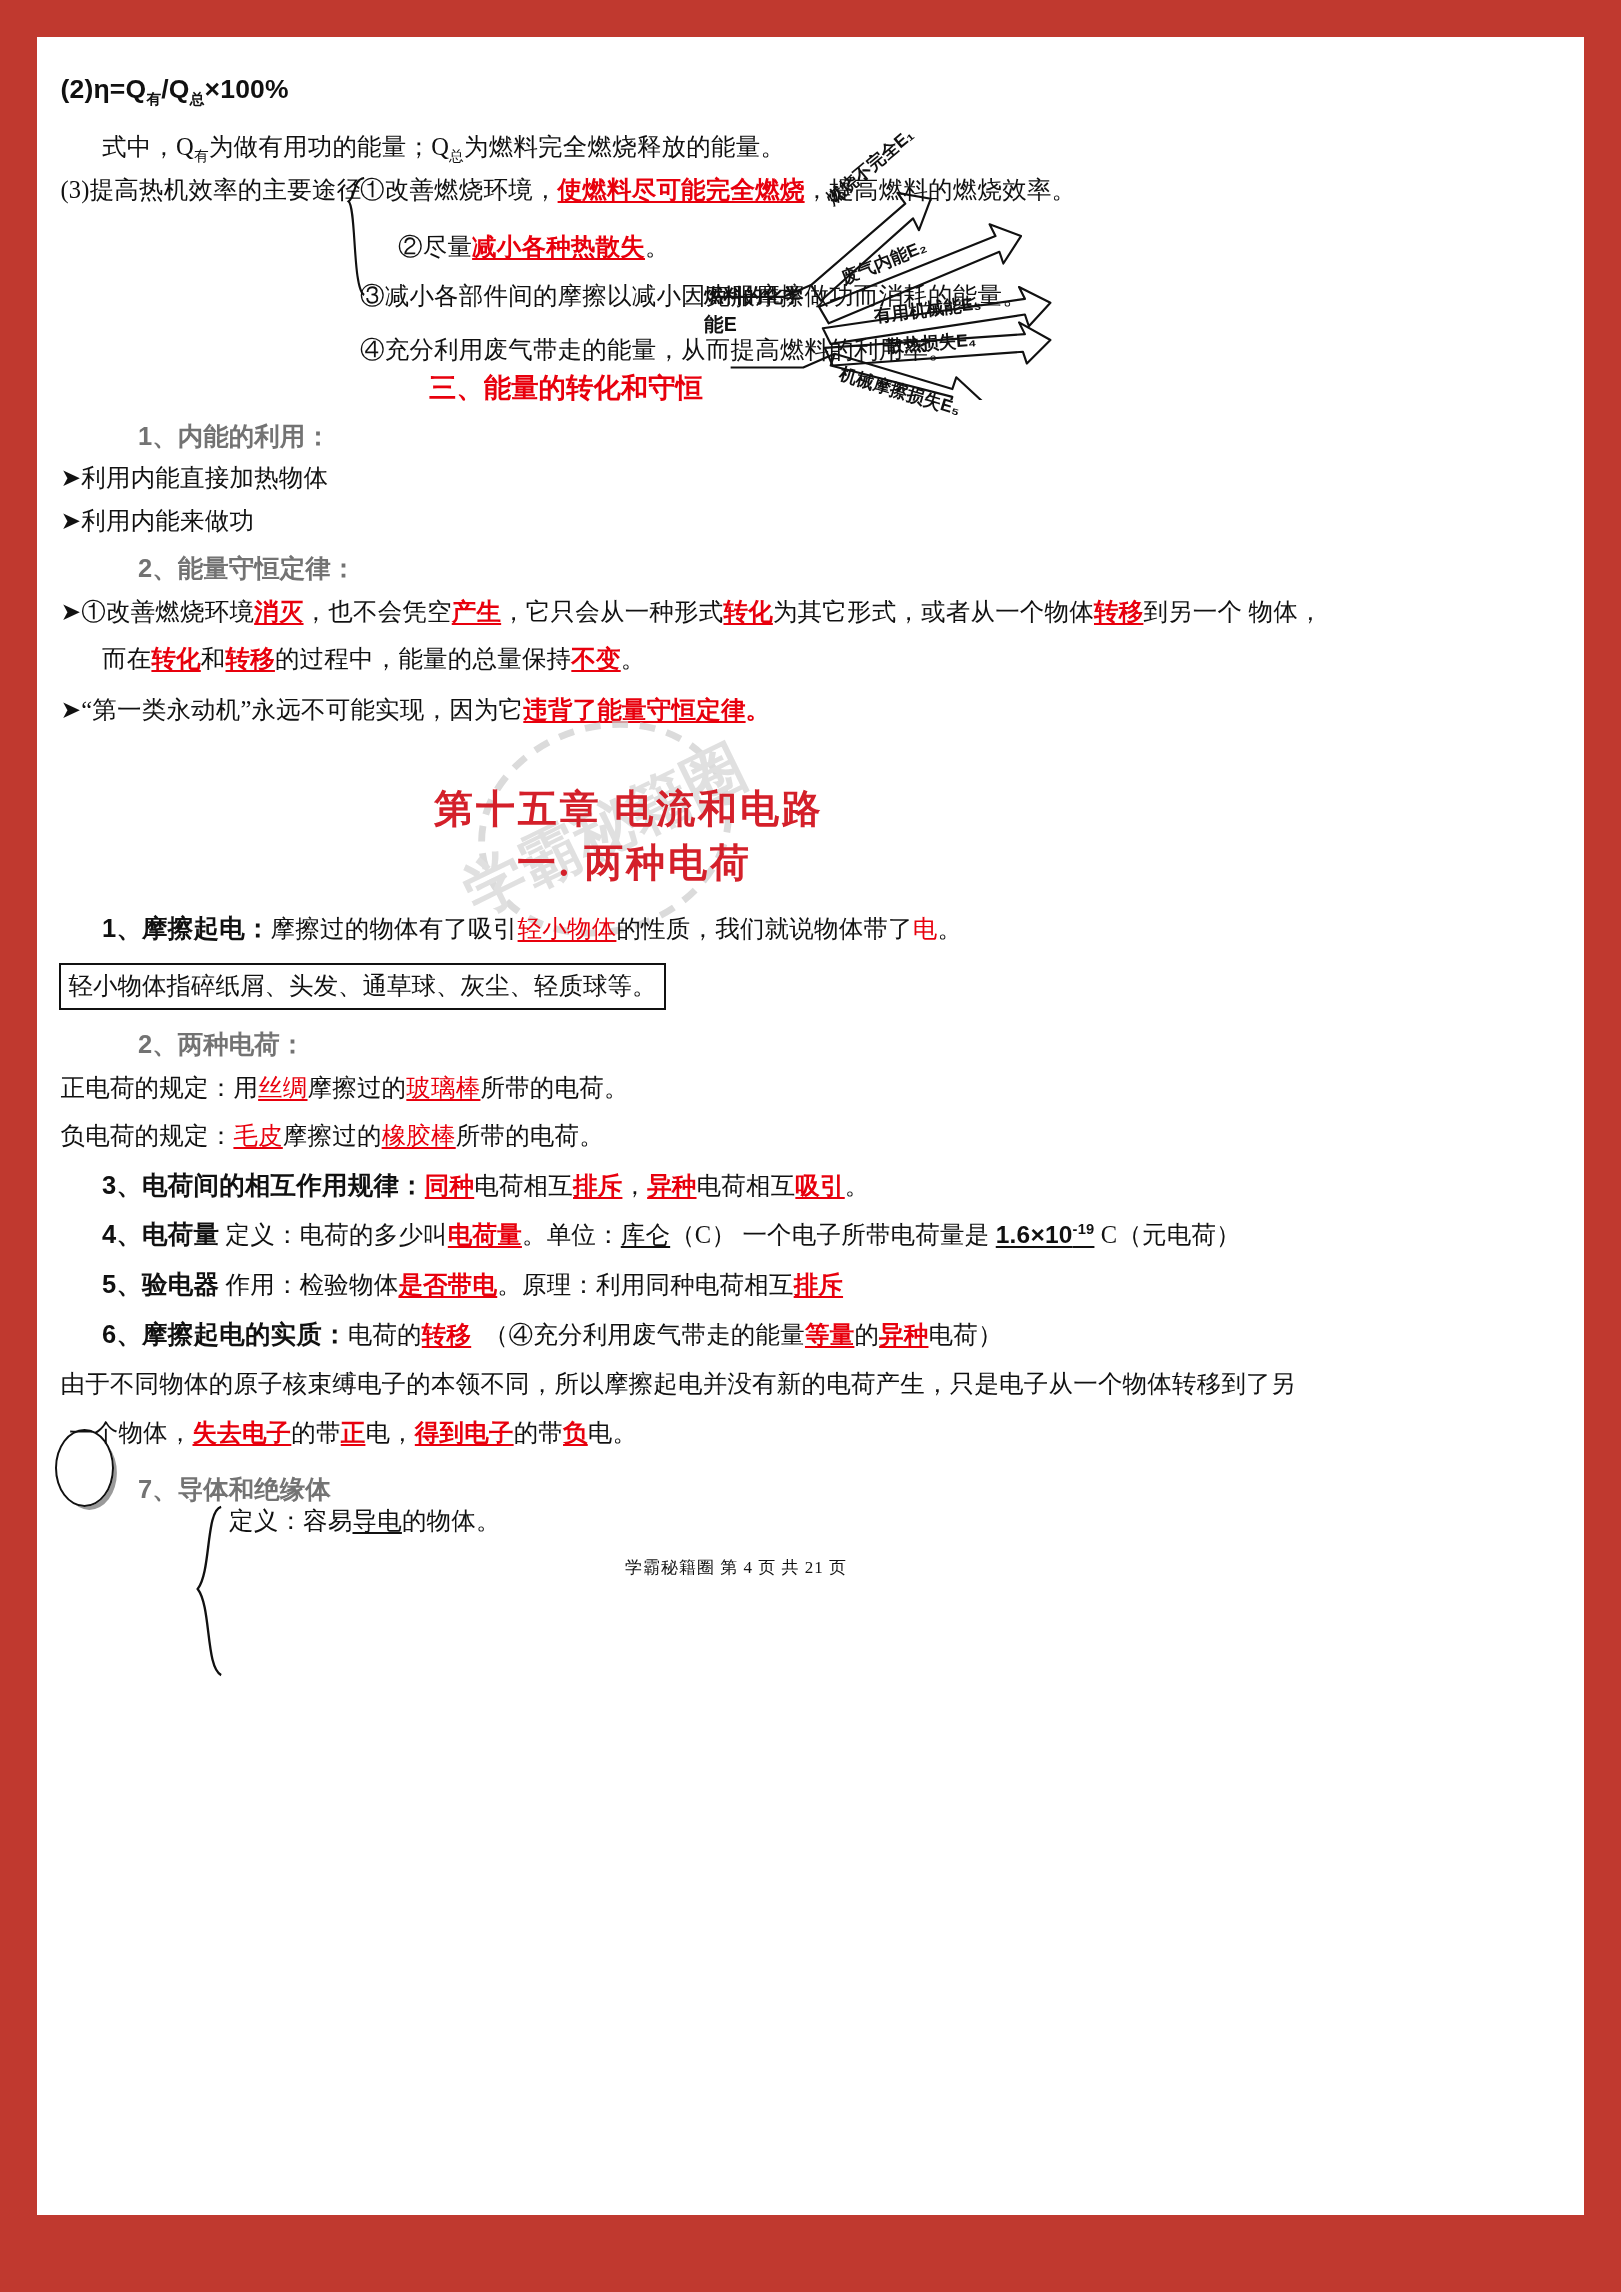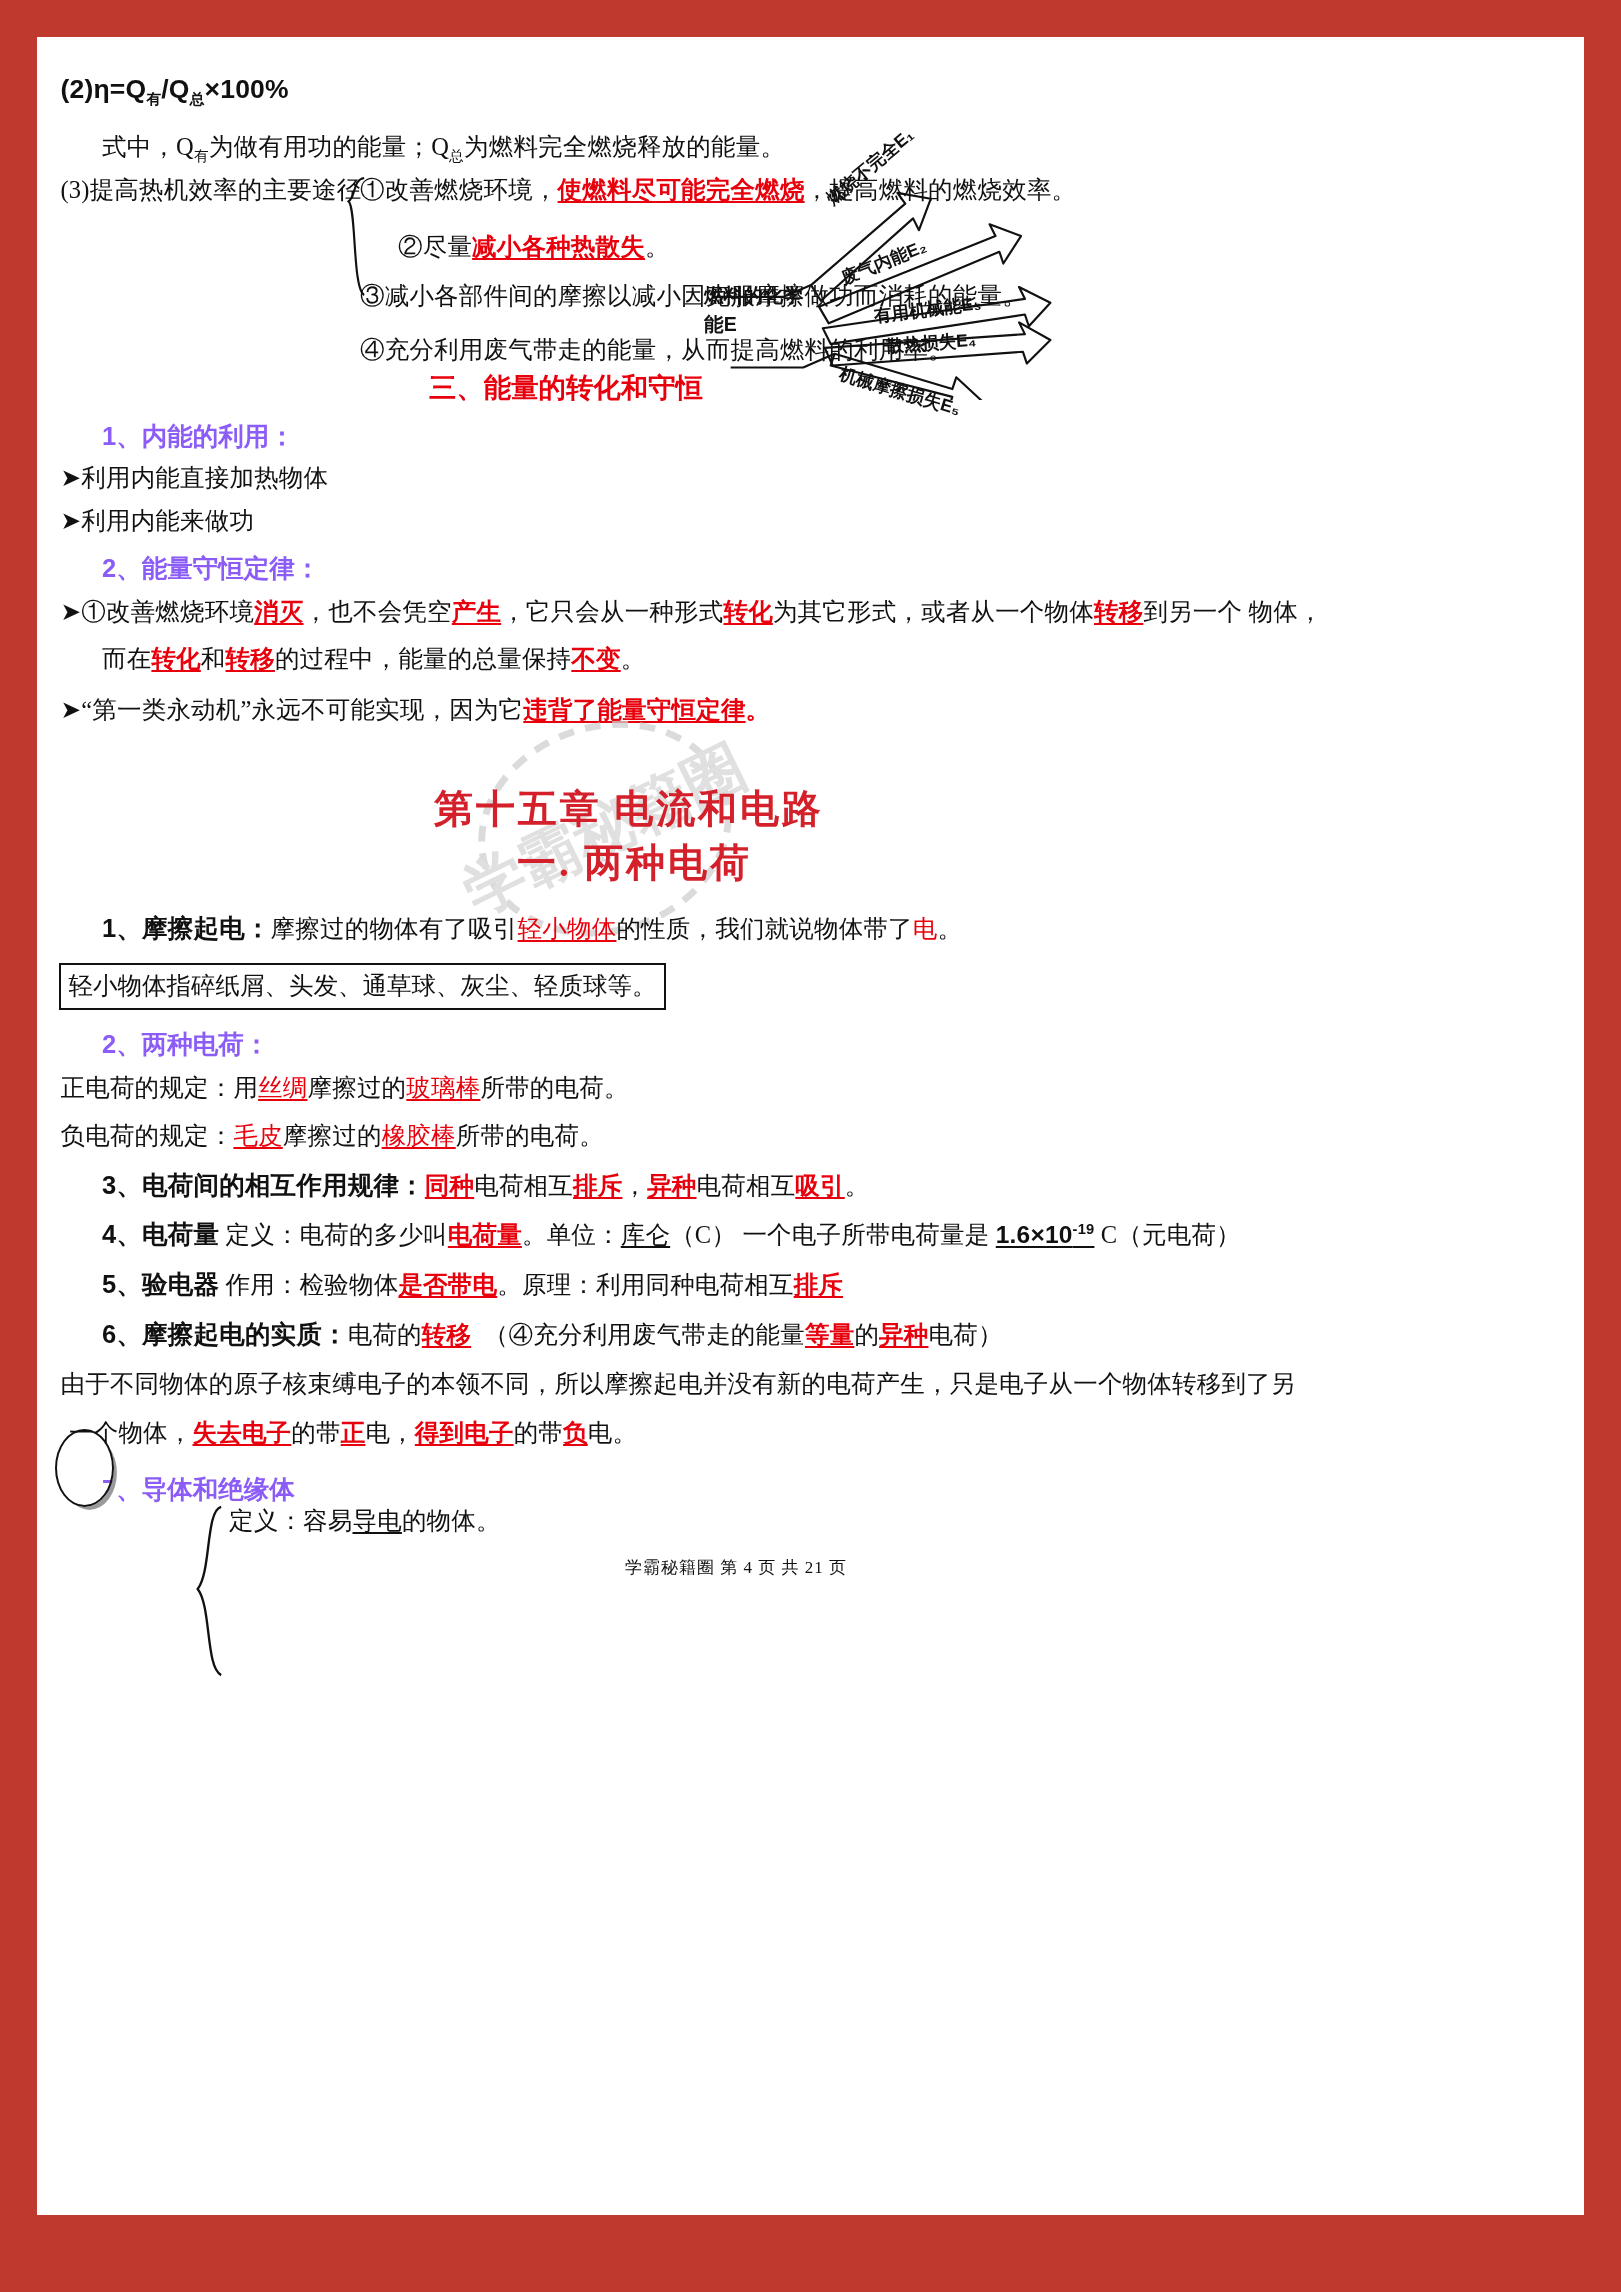--- a/index.html
+++ b/index.html
@@ -58,22 +58,23 @@
     font-size:39px;
     letter-spacing:2.9px;
     white-space:nowrap;
     font-family:"Liberation Serif","DejaVu Serif",serif;
   }
   .num-head{
     position:absolute;
     font-family:"Liberation Sans","DejaVu Sans",sans-serif;
     font-weight:bold;
     font-size:25.5px;
-    color:#8b5cf6;
-    white-space:nowrap;
+    color:#737373;
+    white-space:nowrap;
+    margin-left:36px;
   }
 
   
   .boxed{
     position:absolute;
     border:2px solid #111;
     padding:3.9px 7.8px 5.9px 7.8px;
     font-size:24.5px;
     white-space:nowrap;
     color:#111;

